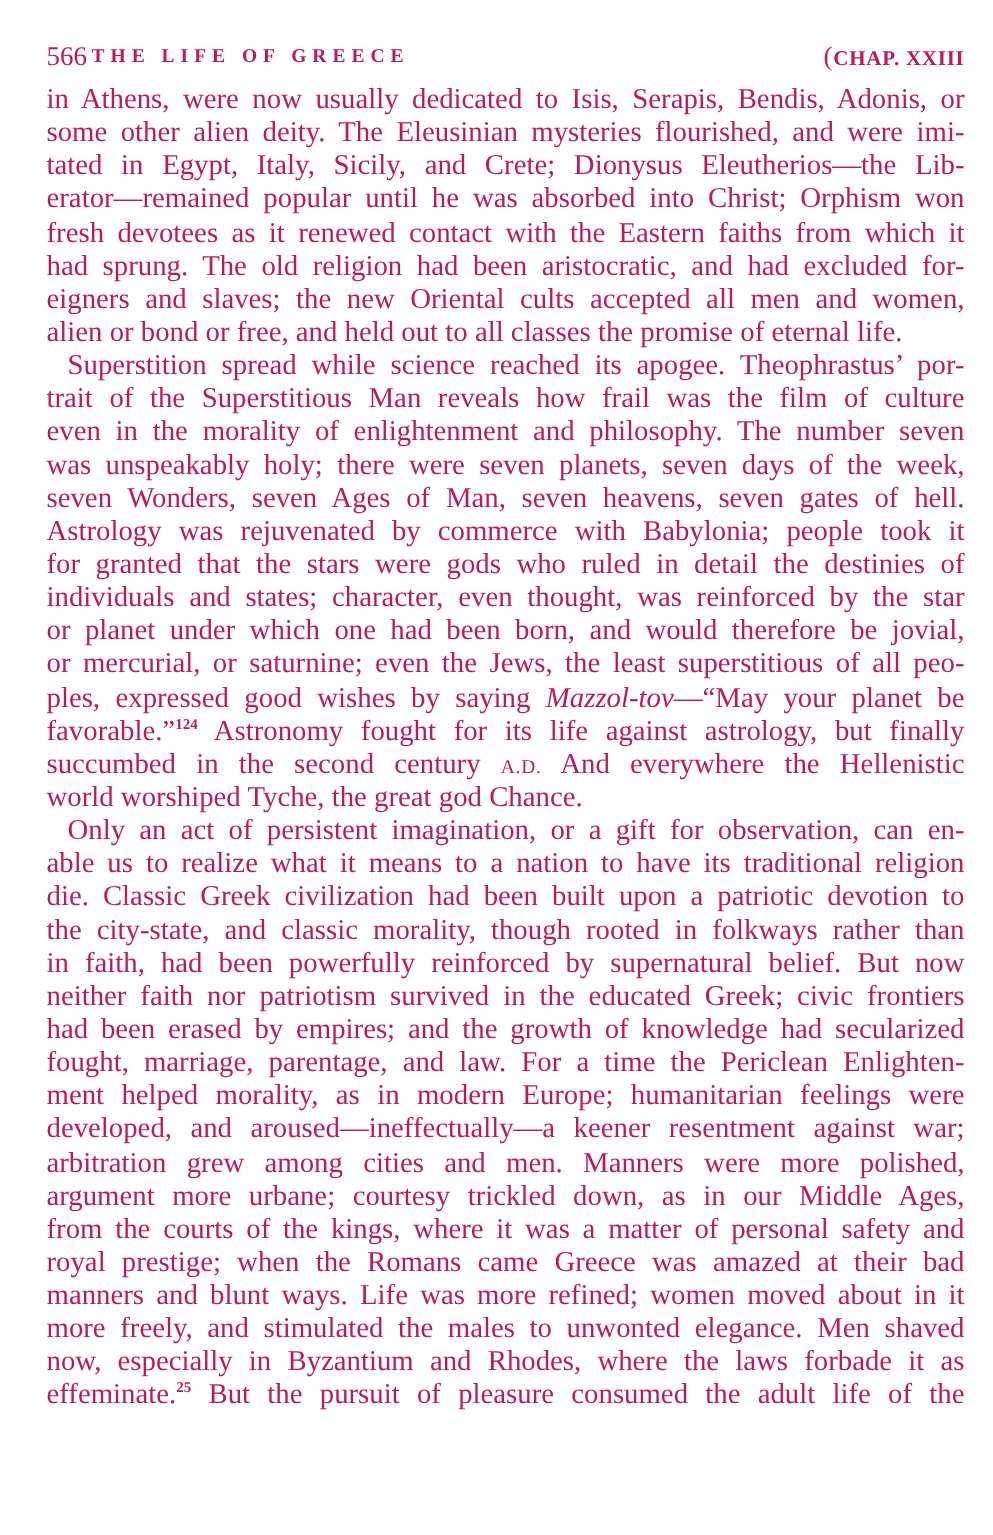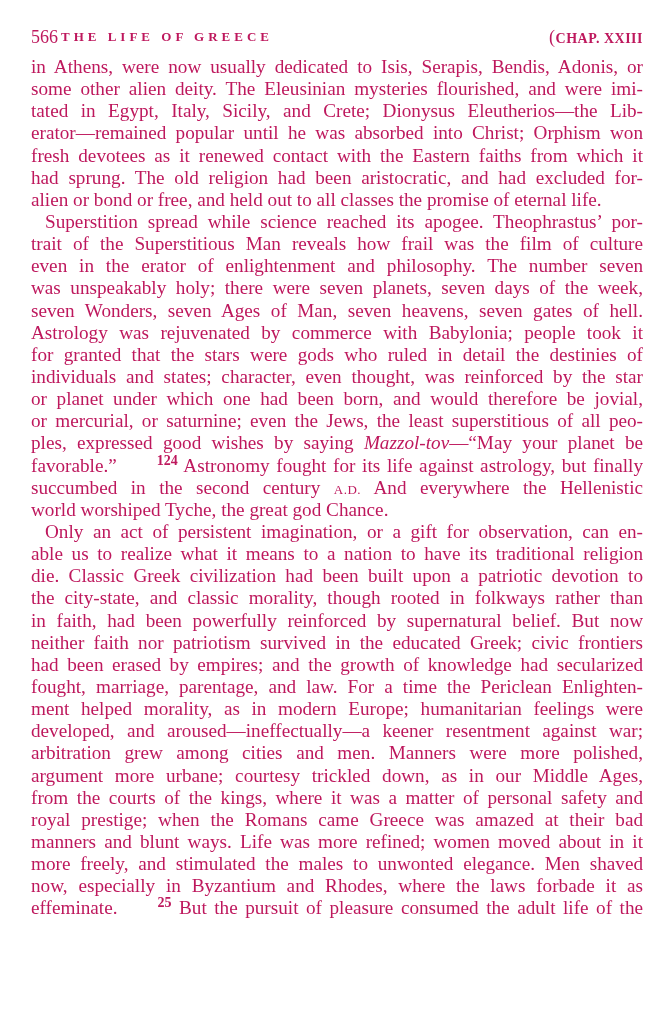--- a/index.html
+++ b/index.html
@@ -25,21 +25,21 @@
     }
     .chapter .paren { font-size: 18px; font-weight: normal; }
     .body-text { margin-top: 6px; }
     .line {
       display: block; height: 22.15px; line-height: 22.15px;
       font-size: 19.2px; white-space: nowrap;
       text-align: justify; text-align-last: justify;
     }
     .line.last { text-align-last: left; }
     .line.indent { padding-left: 14px; }
-    sup.fn { font-size: 14px; vertical-align: 7px; line-height: 0; font-weight: bold; margin-left: 40px; }
+    sup.fn { font-size: 10px; vertical-align: 7px; line-height: 0; font-weight: bold; }
     .sc { font-size: 13px; letter-spacing: 0.5px; }
     em { font-style: italic; }
   </style>
 </head>
 <body>
 
 <div class="page">
   <div class="running-head">
     <span class="page-number">566</span>
     <span class="book-title">THE LIFE OF GREECE</span>
@@ -47,25 +47,26 @@
   </div>
 
   <div class="body-text">
 
     <span class="line">in Athens, were now usually dedicated to Isis, Serapis, Bendis, Adonis, or</span>
     <span class="line">some other alien deity.  The Eleusinian mysteries flourished, and were imi-</span>
     <span class="line">tated in Egypt, Italy, Sicily, and Crete; Dionysus Eleutherios—the Lib-</span>
     <span class="line">erator—remained popular until he was absorbed into Christ; Orphism won</span>
     <span class="line">fresh devotees as it renewed contact with the Eastern faiths from which it</span>
     <span class="line">had sprung.  The old religion had been aristocratic, and had excluded for-</span>
+    <span class="line">eigners and slaves; the new Oriental cults accepted all men and women,</span>
     <span class="line last">alien or bond or free, and held out to all classes the promise of eternal life.</span>
 
     <span class="line indent">Superstition spread while science reached its apogee.  Theophrastus’ por-</span>
     <span class="line">trait of the Superstitious Man reveals how frail was the film of culture</span>
-    <span class="line">even in the erator of enlightenment and philosophy.  The number seven</span>
+    <span class="line">even in the morality of enlightenment and philosophy.  The number seven</span>
     <span class="line">was unspeakably holy; there were seven planets, seven days of the week,</span>
     <span class="line">seven Wonders, seven Ages of Man, seven heavens, seven gates of hell.</span>
     <span class="line">Astrology was rejuvenated by commerce with Babylonia; people took it</span>
     <span class="line">for granted that the stars were gods who ruled in detail the destinies of</span>
     <span class="line">individuals and states; character, even thought, was reinforced by the star</span>
     <span class="line">or planet under which one had been born, and would therefore be jovial,</span>
     <span class="line">or mercurial, or saturnine; even the Jews, the least superstitious of all peo-</span>
     <span class="line"><span>ples, expressed good wishes by saying </span><em>Mazzol-tov</em><span>—“May your planet be</span></span>
     <span class="line"><span>favorable.”</span><sup class="fn">124</sup><span>  Astronomy fought for its life against astrology, but finally</span></span>
     <span class="line"><span>succumbed in the second century </span><span class="sc">A.D.</span><span>  And everywhere the Hellenistic</span></span>

